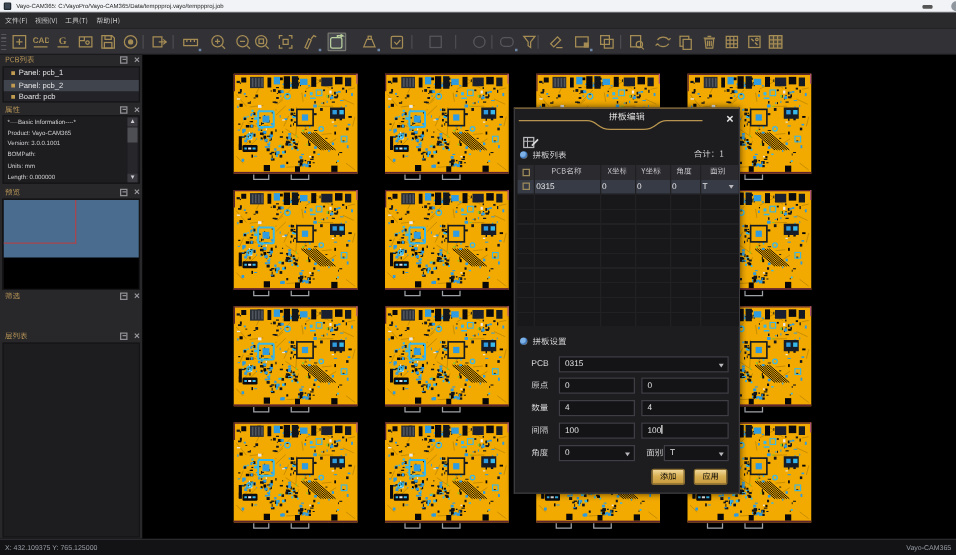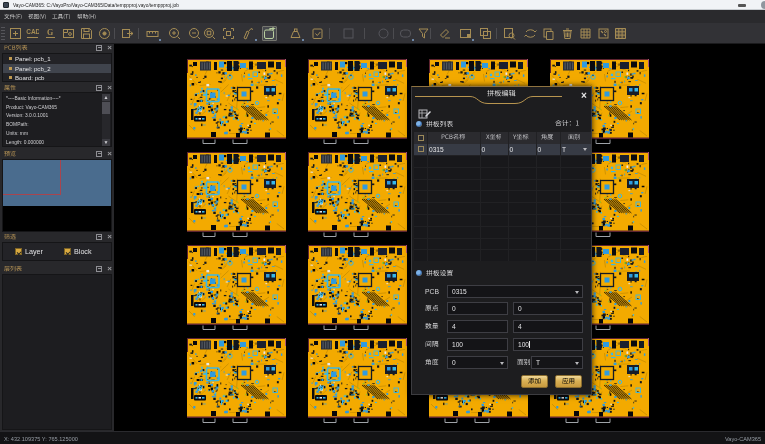--- a/index.html
+++ b/index.html
@@ -414,32 +414,20 @@
   </div>
 
   <div class="panel-header" style="top:189px">
     <div class="panel-title cjk">
         <svg width="12.00" height="6" viewBox="0 0 2000 1000">
           <path d="M263 220V440C263 578 247 722 96 832C113 842 137 865 148 880C311 760 331 597 331 441V220ZM102 274V592H169V274ZM427 384V789H496V449H625V879H695V449H832V708C832 718 829 721 819 721C808 722 778 722 740 721C749 740 758 767 761 786C813 786 850 786 874 775C897 763 903 743 903 708V384H695V298H944V234H392V298H625V384ZM205 -45C172 42 113 124 45 178C63 187 94 204 108 215C144 183 180 141 211 94H268C290 131 311 176 321 205L387 181C379 158 362 125 344 94H489V38H245C256 17 266 -6 275 -28ZM593 -45C567 35 520 111 462 161C481 171 510 192 524 204C554 175 584 137 609 94H682C711 130 741 176 754 206L818 176C808 153 787 122 764 94H944V38H639C649 16 658 -6 665 -28Z M1061 35C1119 84 1187 154 1216 203L1278 156C1246 108 1177 40 1118 -6ZM1446 -10C1422 79 1380 167 1326 226C1344 235 1376 255 1390 266C1413 238 1435 203 1455 164H1603V310H1320V377H1501C1484 508 1443 603 1293 656C1309 670 1331 698 1339 717C1507 651 1557 536 1576 377H1679V609C1679 685 1696 707 1771 707C1786 707 1854 707 1869 707C1932 707 1952 675 1959 548C1938 543 1907 532 1893 518C1890 623 1886 637 1861 637C1847 637 1792 637 1782 637C1756 637 1753 634 1753 609V377H1951V310H1678V164H1909V99H1678V-36H1603V99H1485C1498 69 1509 37 1518 5ZM1251 344H1056V414H1179V717C1136 737 1090 773 1045 815L1095 880C1152 818 1206 766 1243 766C1265 766 1296 795 1335 819C1401 858 1484 868 1600 868C1698 868 1867 863 1945 858C1946 836 1958 799 1966 780C1867 790 1715 797 1601 797C1495 797 1411 791 1349 754C1301 726 1278 702 1251 700Z" fill="currentColor"></path>
         </svg>
       </div>
     <div class="ph-float"></div>
     <div class="ph-close">×</div>
-  </div>
-  <div class="panel-box" style="top:198px; height:19px">
-    <div class="chk-row" id="filter-checks">
-        <div style="display: flex; align-items: center; margin-left: 12px;">
-          <div class="chk"></div>
-          <span class="chk-label">Layer</span>
-        </div>
-        <div style="display: flex; align-items: center; margin-left: 21px;">
-          <div class="chk"></div>
-          <span class="chk-label">Block</span>
-        </div>
-      </div>
   </div>
 
   <div class="panel-header" style="top:221px">
     <div class="panel-title cjk">
         <svg width="18.00" height="6" viewBox="0 0 3000 1000">
           <path d="M304 344V411H873V344ZM209 73H811V193H209ZM133 8V301C133 460 124 683 31 840C50 847 83 866 98 878C195 714 209 469 209 301V258H886V8ZM288 864C319 852 367 848 803 819C818 845 832 870 842 889L911 855C877 794 806 688 751 611L686 638C712 674 740 717 766 759L380 782C433 726 487 655 533 582H943V516H239V582H438C394 658 338 728 320 748C298 773 278 791 261 794C270 813 283 849 288 864Z M1642 76V636H1716V76ZM1848 -35V783C1848 799 1842 804 1826 804C1810 805 1758 805 1703 803C1713 824 1725 856 1728 876C1805 876 1853 874 1882 863C1912 851 1924 829 1924 782V-35ZM1181 498C1232 533 1294 582 1333 619C1265 715 1178 783 1079 822C1095 837 1115 866 1124 885C1336 790 1491 595 1541 248L1495 234L1482 237H1257C1273 189 1287 138 1299 86H1571V14H1061V86H1224C1189 239 1133 381 1053 474C1070 485 1099 510 1111 524C1158 465 1198 391 1232 306H1459C1440 400 1411 483 1373 553C1334 519 1273 474 1224 443Z M2252 879C2275 864 2312 851 2591 762C2587 746 2581 717 2579 696L2335 769V549C2395 508 2449 463 2492 415C2570 625 2710 777 2917 846C2928 826 2950 797 2967 781C2868 752 2783 703 2714 638C2777 599 2850 547 2908 498L2846 454C2802 497 2732 551 2672 593C2628 541 2592 481 2566 415H2934V350H2536V261H2858V199H2536V114H2902V49H2536V-40H2460V49H2105V114H2460V199H2156V261H2460V350H2065V415H2397C2302 500 2160 577 2036 617C2052 632 2074 660 2086 678C2142 658 2201 630 2258 597V745C2258 785 2236 802 2219 811C2231 827 2247 861 2252 879Z" fill="currentColor"></path>
         </svg>
       </div>
     <div class="ph-float"></div>
     <div class="ph-close">×</div>

